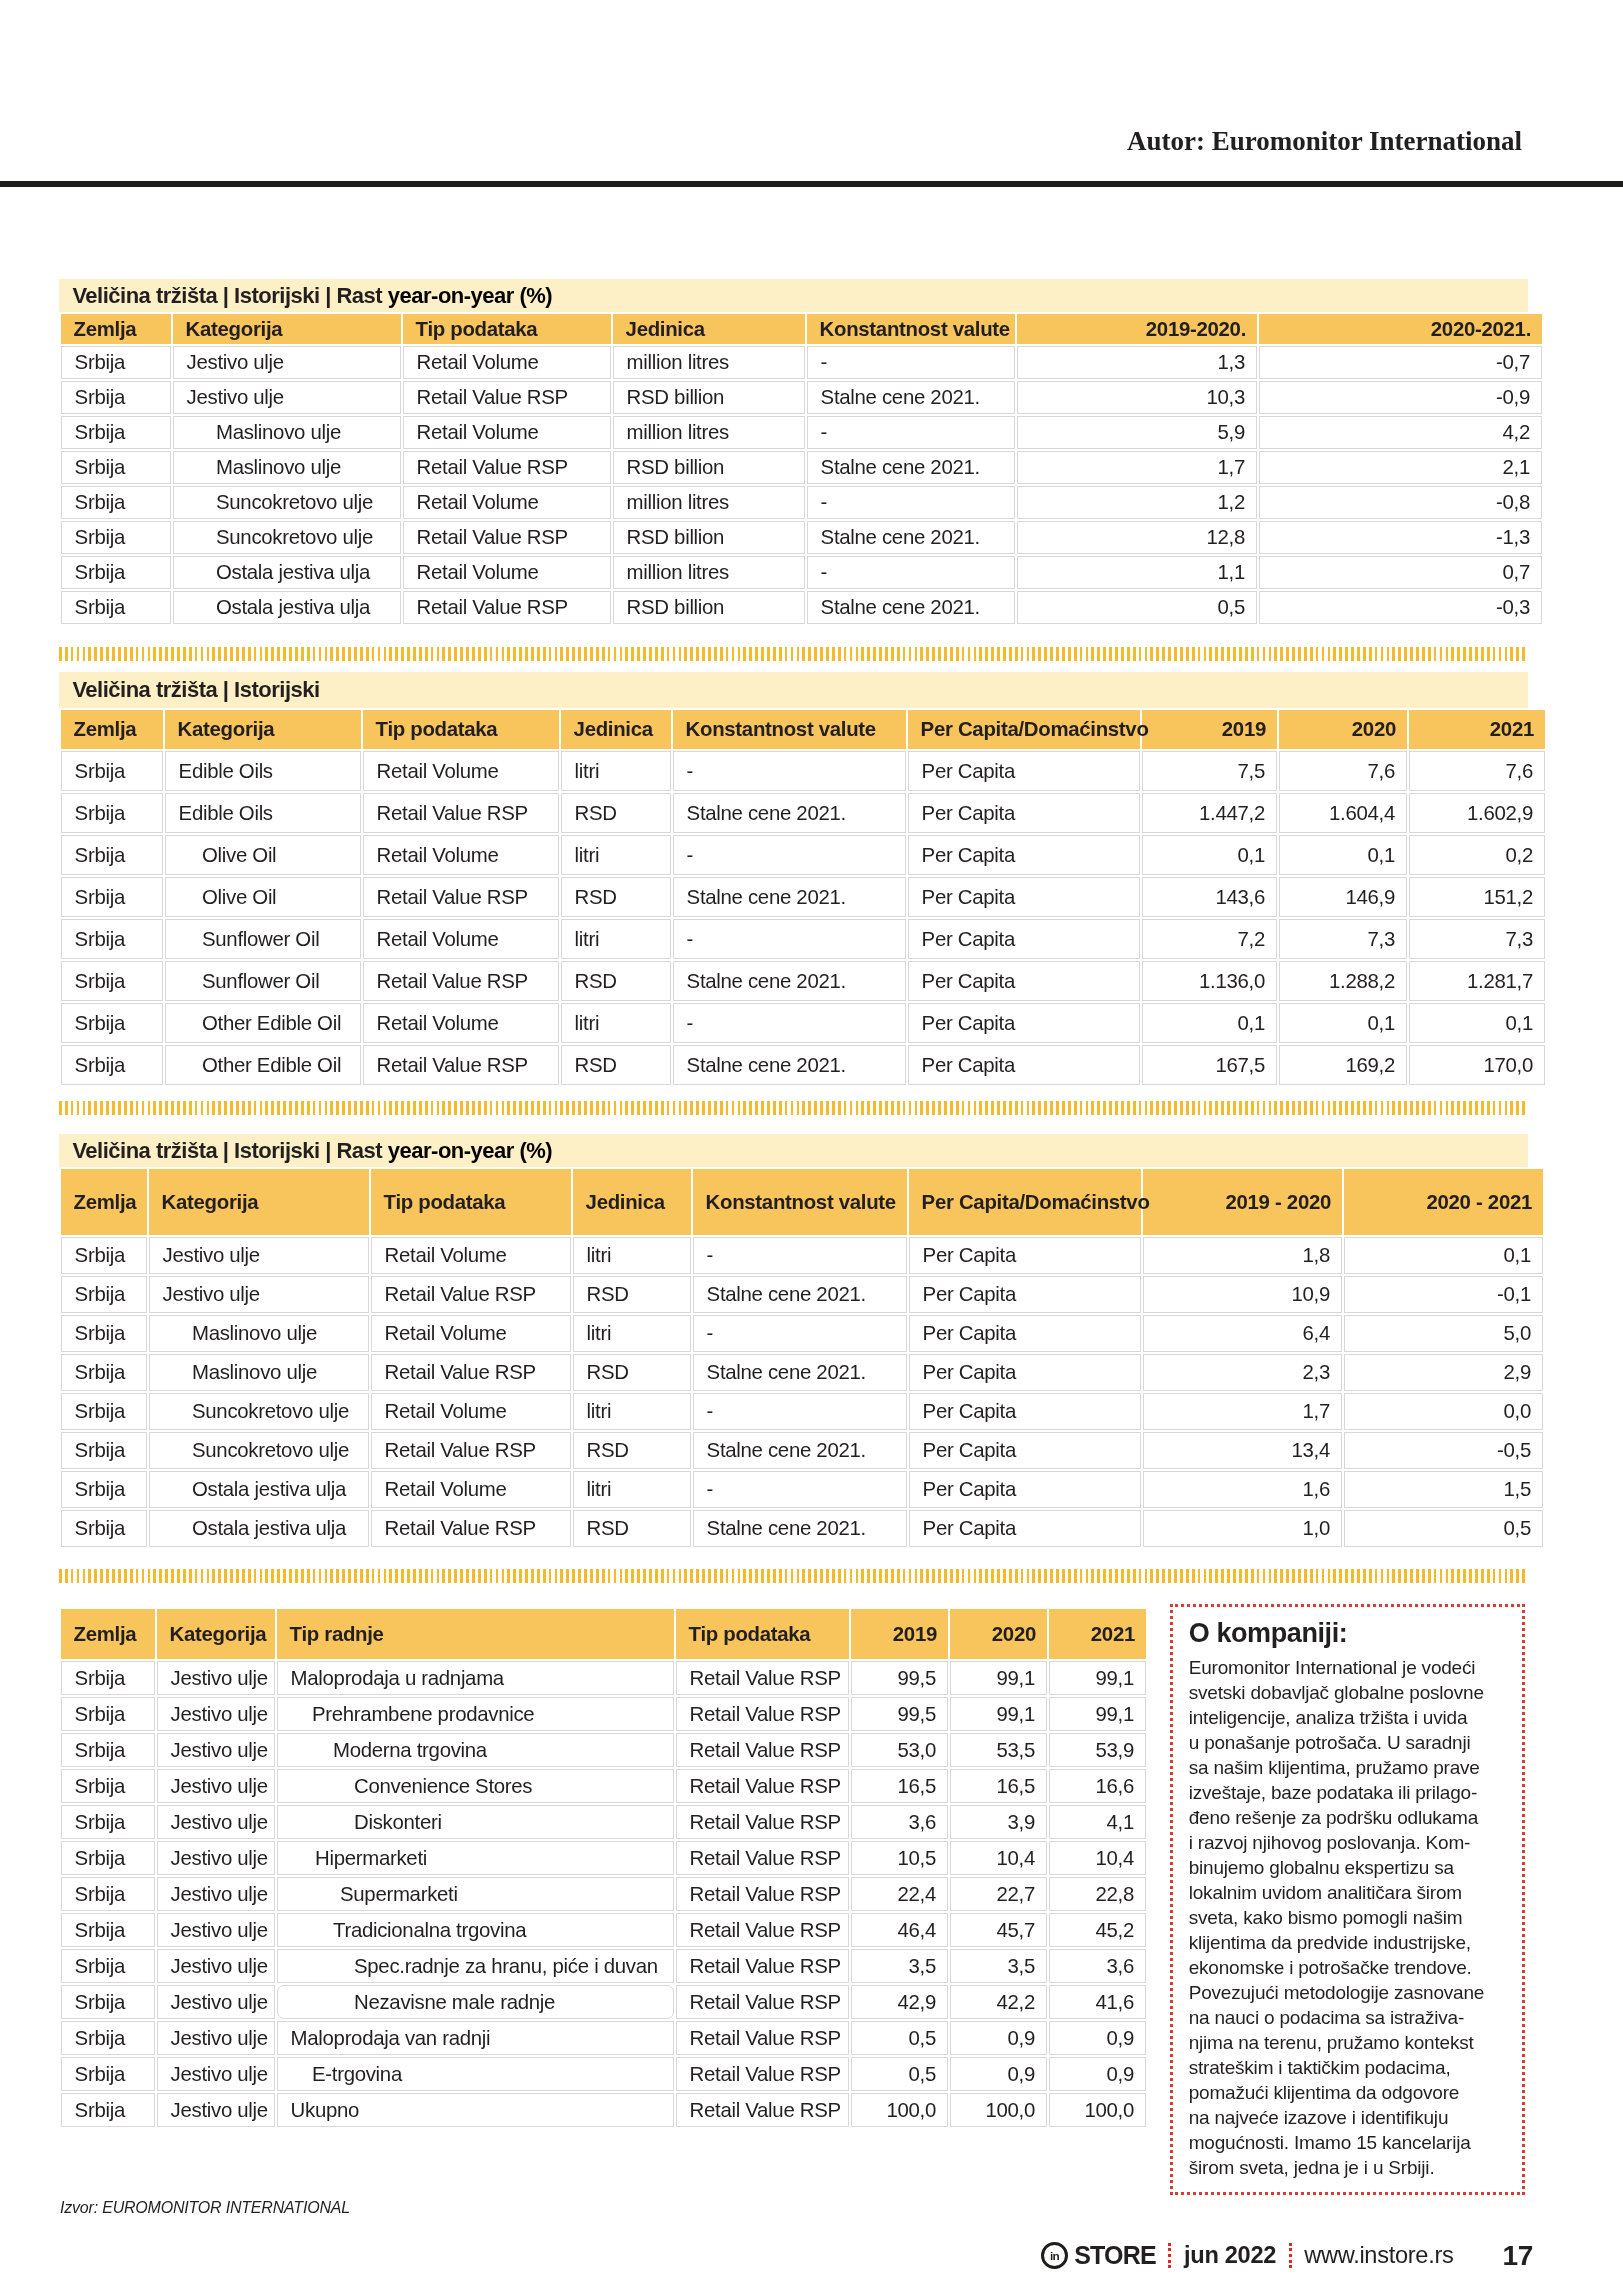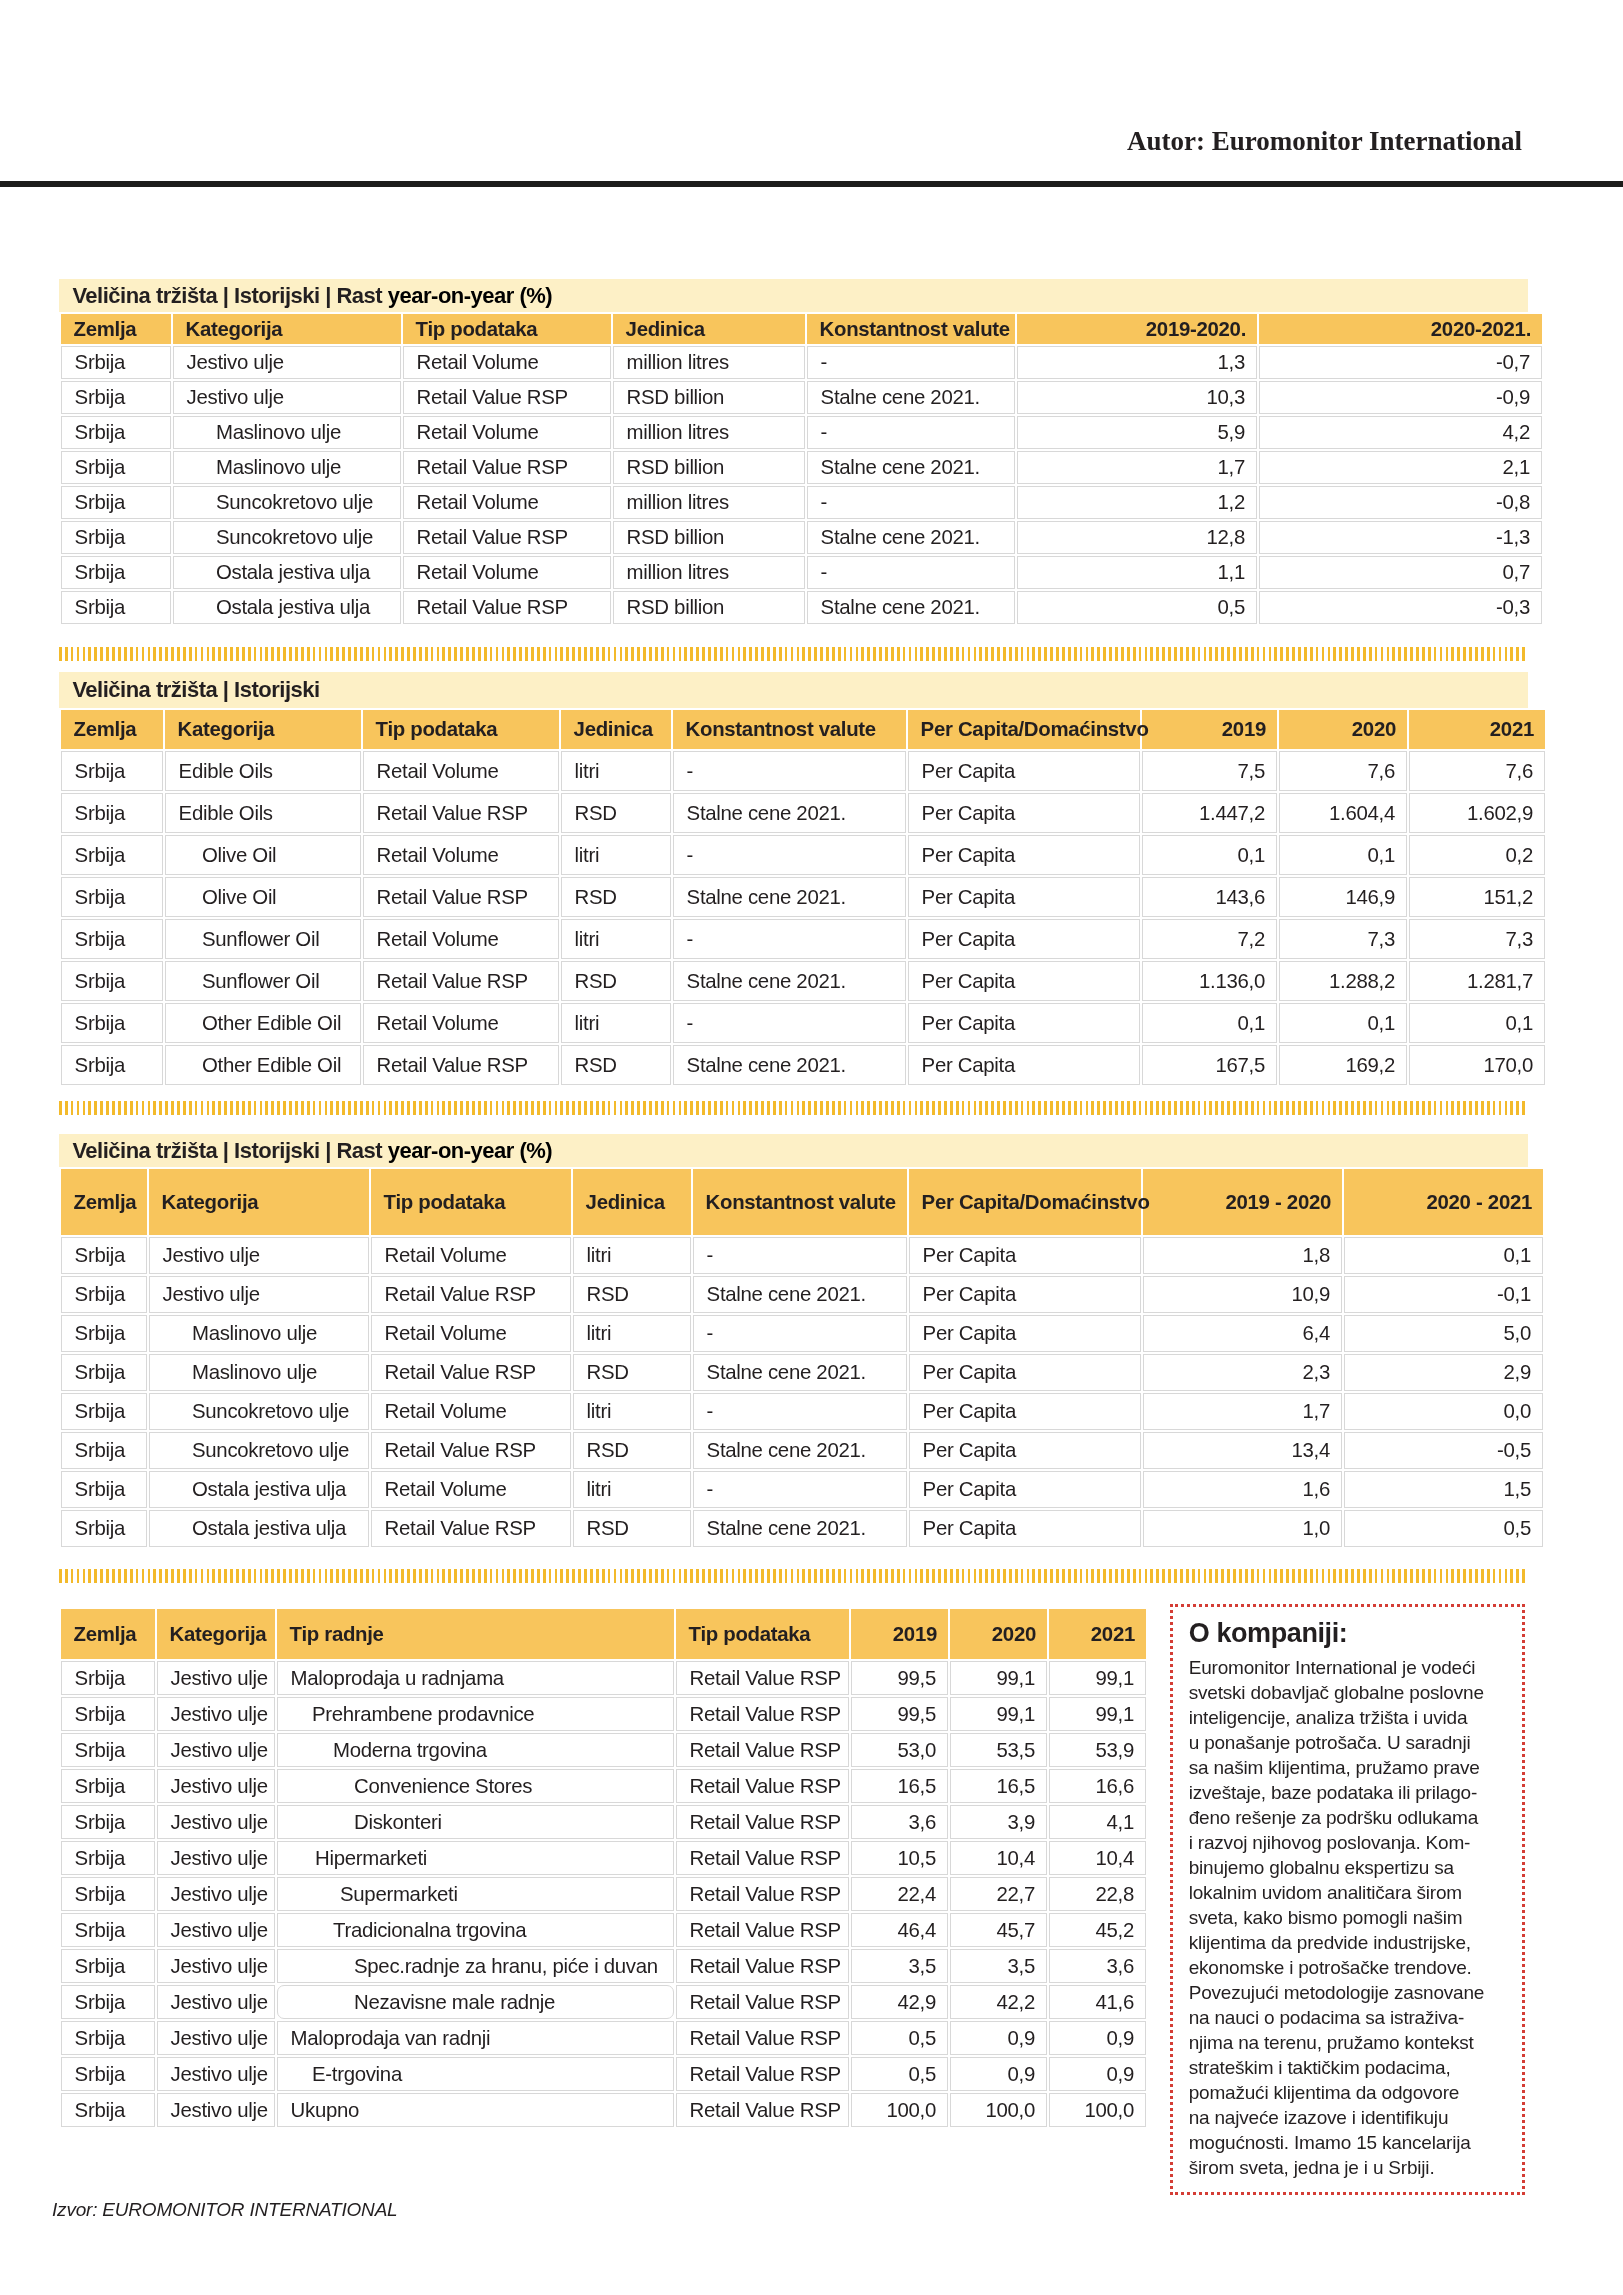--- a/index.html
+++ b/index.html
@@ -26,21 +26,21 @@
   .t4 th{height:50px;} .t4 td{height:32px;}
 
   .dash{position:absolute;left:59px;width:1469px;height:14px;
         background:repeating-linear-gradient(90deg,#f3ba2b 0 2.7px,#ffffff 2.7px 5.9px);}
 
   .about{position:absolute;left:1170px;top:1604px;width:355px;height:591px;box-sizing:border-box;
          border:3.1px dotted #d43d35;padding:11px 15.7px;background:#fff;}
   .about-title{font-size:27px;font-weight:700;margin-bottom:6.3px;letter-spacing:-0.4px;}
   .about-body div{font-size:19px;line-height:25px;letter-spacing:-0.2px;white-space:nowrap;}
 
-  .source{position:absolute;left:52px;top:2199px;font-style:italic;font-size:19px;letter-spacing:-0.2px;}
+  .source{position:absolute;left:60px;top:2199px;font-style:italic;font-size:16px;letter-spacing:-0.2px;}
 
   .footer{position:absolute;top:2238px;right:90px;height:35px;display:flex;align-items:center;}
   .logo-circle{width:27px;height:27px;border:3.1px solid #1d1d1b;border-radius:50%;box-sizing:border-box;
                display:inline-flex;align-items:center;justify-content:center;
                font-weight:700;font-size:11.8px;letter-spacing:-0.8px;margin-right:6.3px;}
   .brand{font-weight:700;font-size:25px;letter-spacing:-0.8px;}
   .fsep{height:25px;border-left:3.1px dotted #e5231f;margin:0 12.6px;}
   .issue{font-weight:700;font-size:23.6px;}
   .site{font-size:23.6px;}
   .pagenum{font-weight:700;font-size:28px;margin-left:49px;}
@@ -558,15 +558,24 @@
         <div>strateškim i taktičkim podacima,</div>
         <div>pomažući klijentima da odgovore</div>
         <div>na najveće izazove i identifikuju</div>
         <div>mogućnosti. Imamo 15 kancelarija</div>
         <div>širom sveta, jedna je i u Srbiji.</div>
       </div>
   </div>
 
   <div class="source">Izvor: EUROMONITOR INTERNATIONAL</div>
 
+  <div class="footer">
+    <span class="logo-circle">in</span>
+    <span class="brand">STORE</span>
+    <span class="fsep"></span>
+    <span class="issue">jun 2022</span>
+    <span class="fsep"></span>
+    <span class="site">www.instore.rs</span>
+    <span class="pagenum">17</span>
+  </div>
 
 </div>
 
 
 </body></html>

